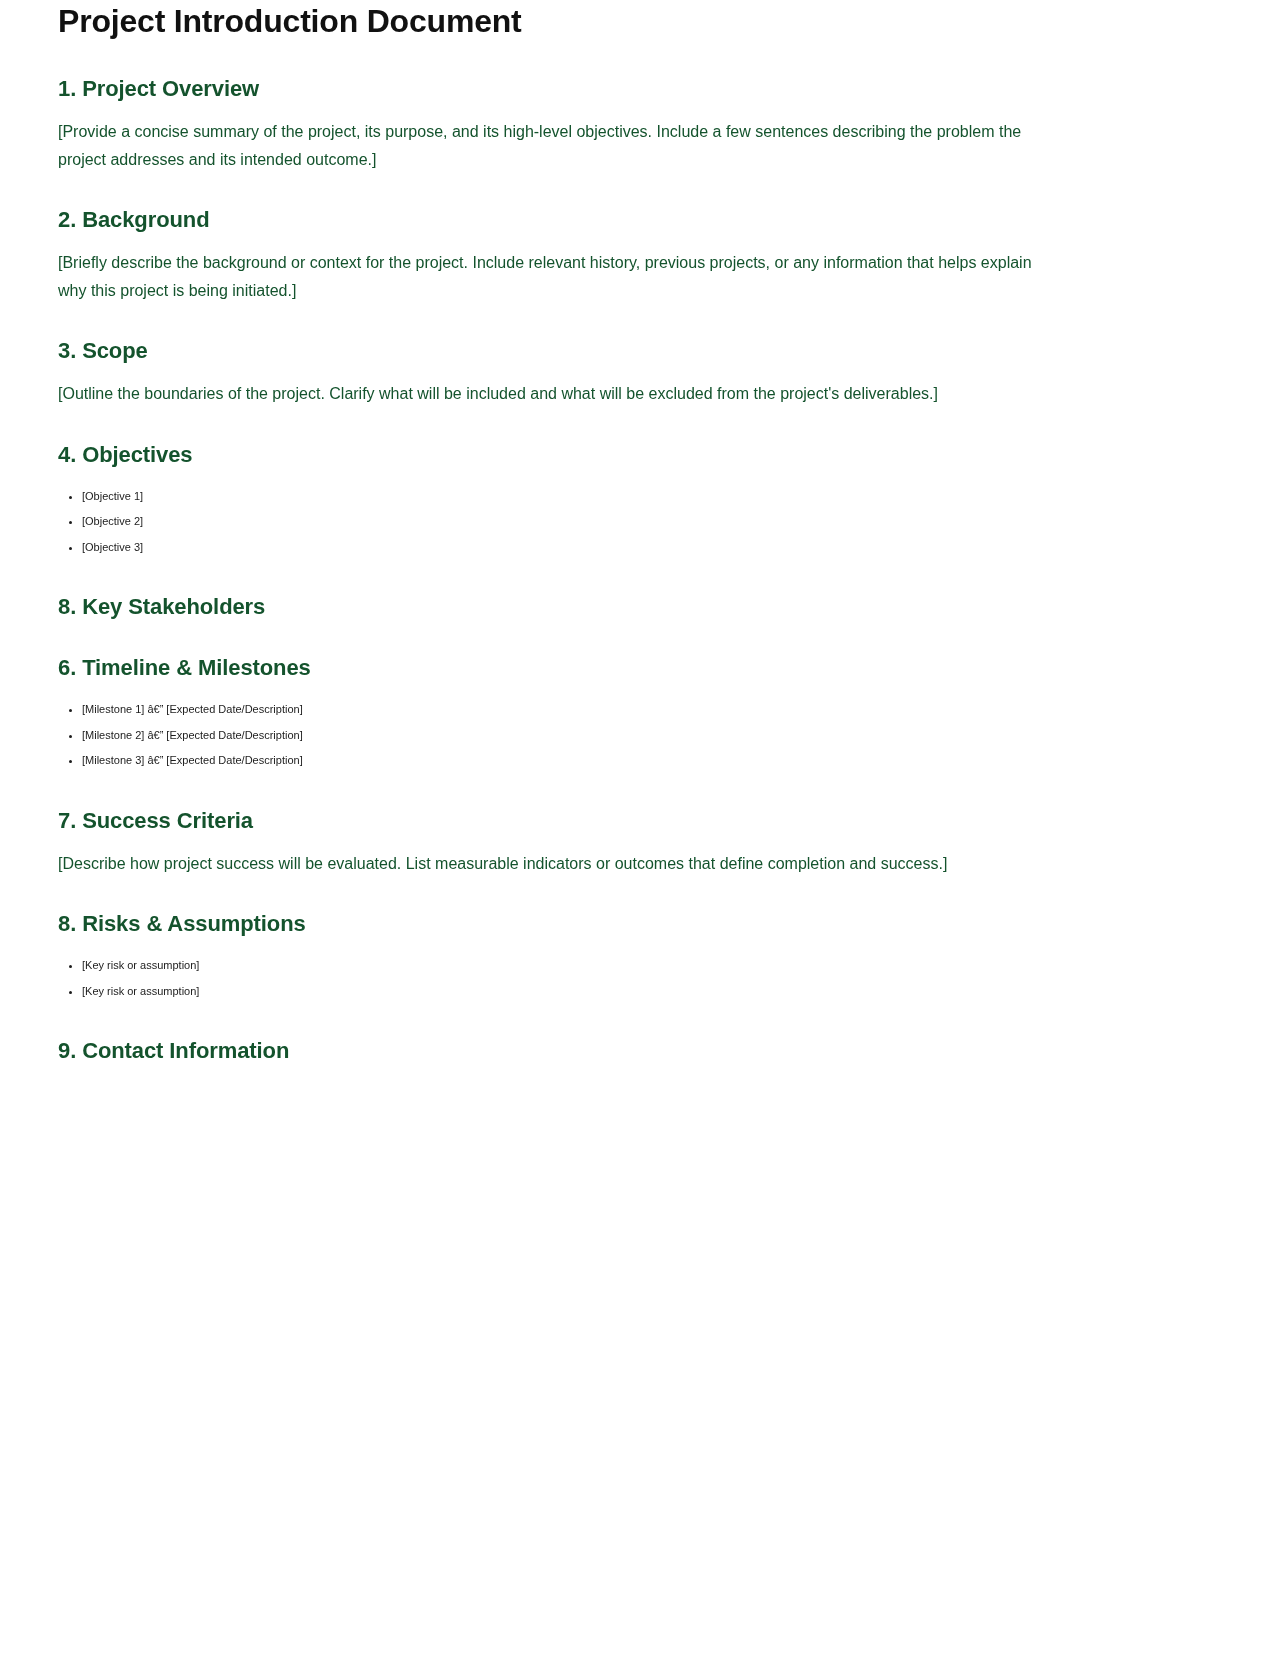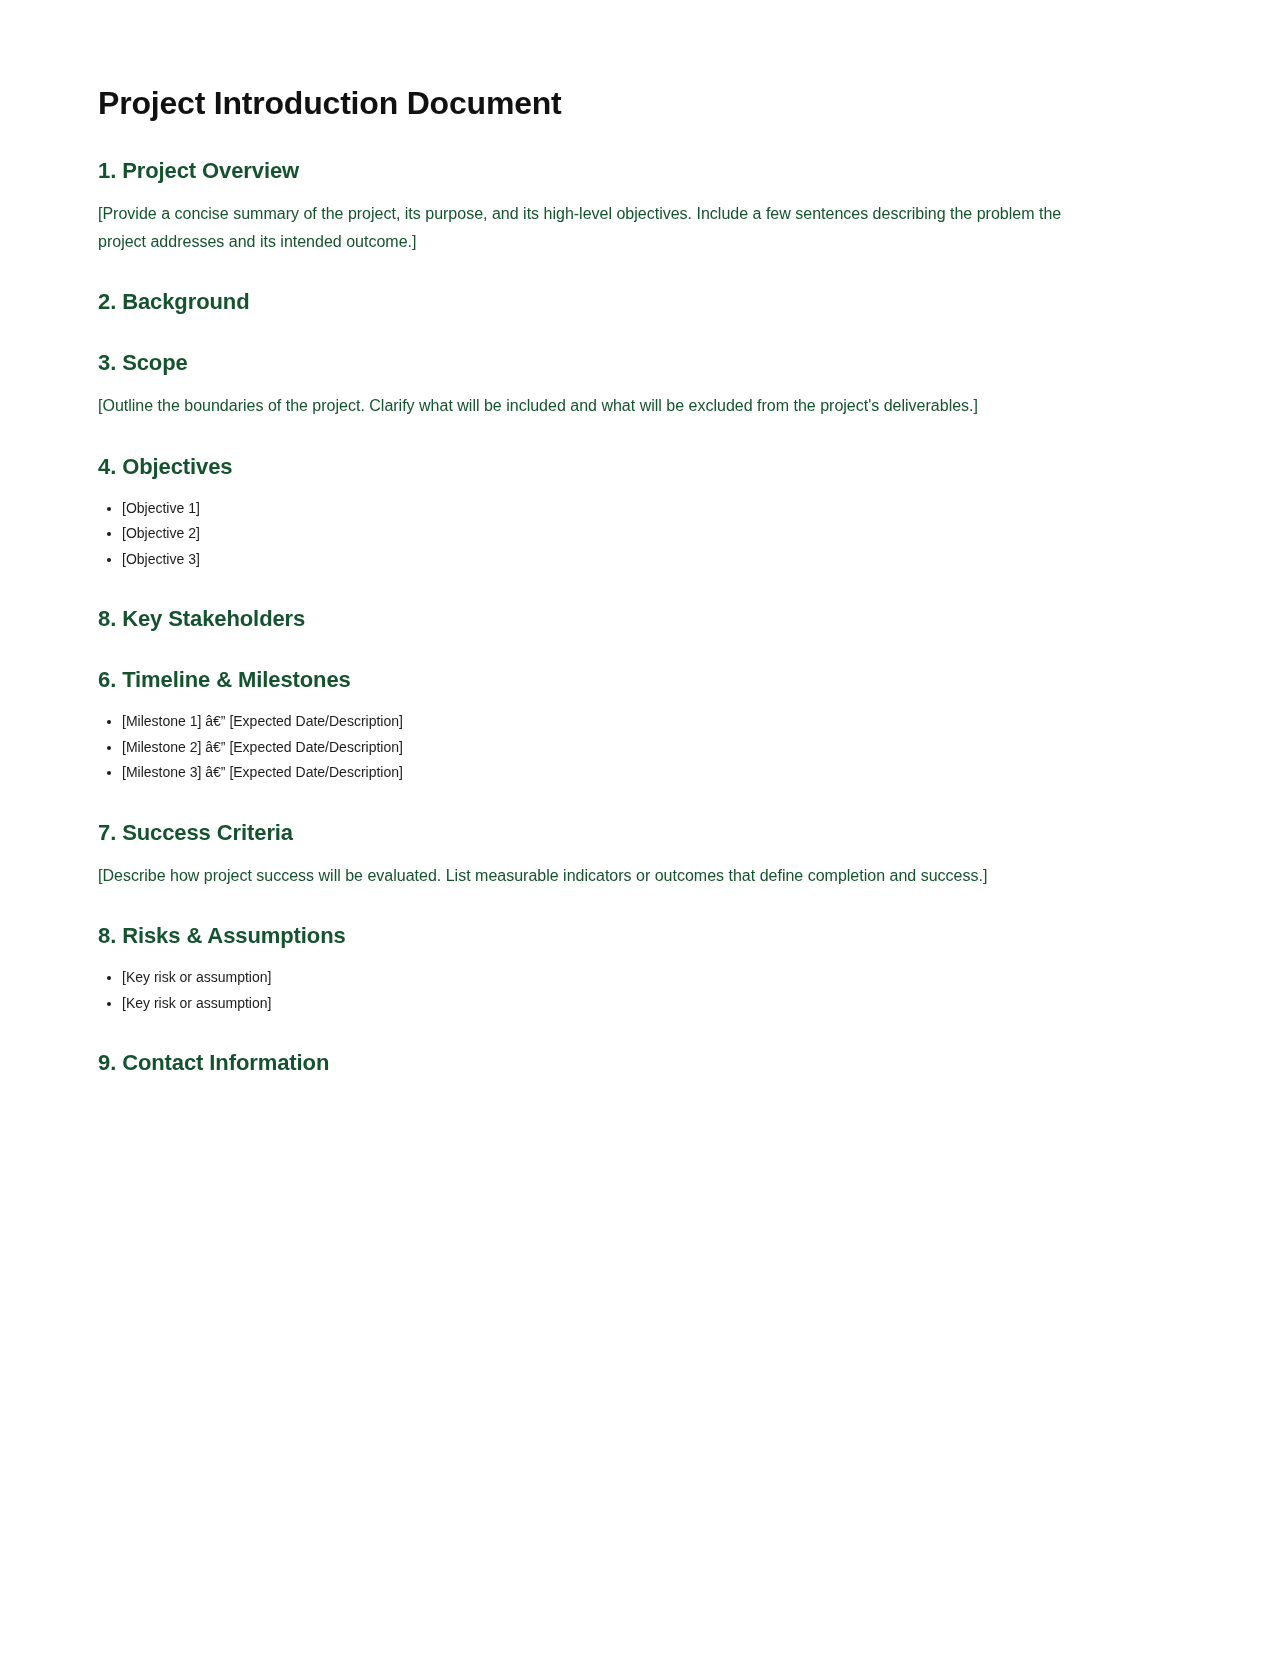--- a/index.html
+++ b/index.html
@@ -9,22 +9,21 @@
   }
   body {
     min-height: 1661px;
     width: 1263px;
     font-family: "Liberation Sans", "DejaVu Sans", sans-serif;
     color: #171717;
     -webkit-font-smoothing: antialiased;
   }
   .doc {
     width: 985px;
-    margin-left: 98px;
-    padding-top: 82px;
+    margin-left: 58px;
   }
   h1 {
     font-size: 32px;
     line-height: 42px;
     font-weight: 700;
     margin: 0 0 30px 0;
     color: #111111;
     letter-spacing: -0.2px;
   }
   h2 {
@@ -40,40 +39,41 @@
     line-height: 27.5px;
     margin: 0;
     color: #14532d;
   }
   ul {
     margin: 0;
     padding-left: 24px;
     list-style: disc;
   }
   li {
-    font-size: 14px;
+    font-size: 11px;
     line-height: 25.5px;
     color: #1c1c1c;
   }
   section { margin: 0; }
 </style>
 </head>
 <body>
 
 <main class="doc">
 
   <h1>Project Introduction Document</h1>
 
   <section>
     <h2>1. Project Overview</h2>
     <p>[Provide a concise summary of the project, its purpose, and its high-level objectives. Include a few sentences describing the problem the project addresses and its intended outcome.]</p>
   </section>
 
   <section>
     <h2>2. Background</h2>
+    <p>[Briefly describe the background or context for the project. Include relevant history, previous projects, or any information that helps explain why this project is being initiated.]</p>
   </section>
 
   <section>
     <h2>3. Scope</h2>
     <p>[Outline the boundaries of the project. Clarify what will be included and what will be excluded from the project's deliverables.]</p>
   </section>
 
   <section>
     <h2>4. Objectives</h2>
     <ul>

